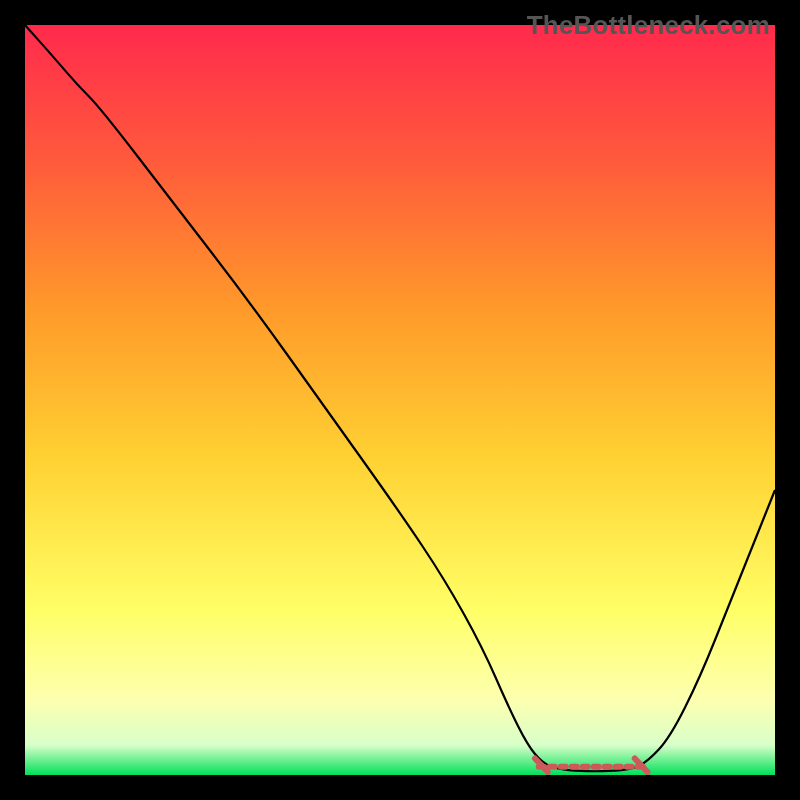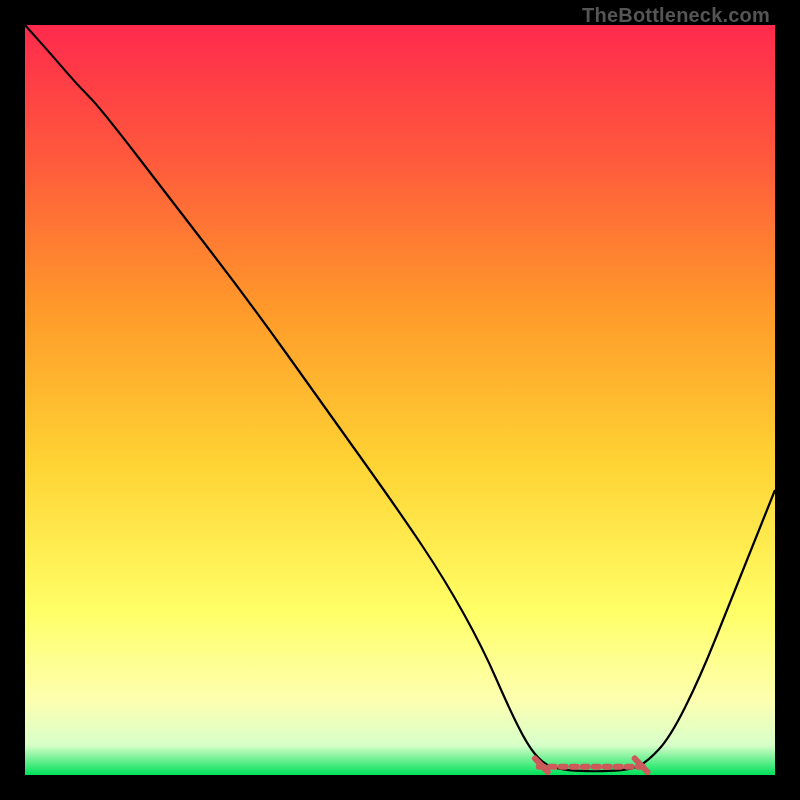--- a/index.html
+++ b/index.html
@@ -21,24 +21,24 @@
   }
   .plot {
     position: absolute;
     left: 0;
     top: 0;
     width: 750px;
     height: 750px;
   }
   .watermark {
     position: absolute;
-    top: 4px;
+    top: 10px;
     right: 30px;
     color: #555;
-    font-size: 20px;
+    font-size: 26px;
     font-weight: 600;
     letter-spacing: 0.2px;
     user-select: none;
     z-index: 10;
   }
   svg { display: block; }
 </style>
 </head>
 <body>
 

